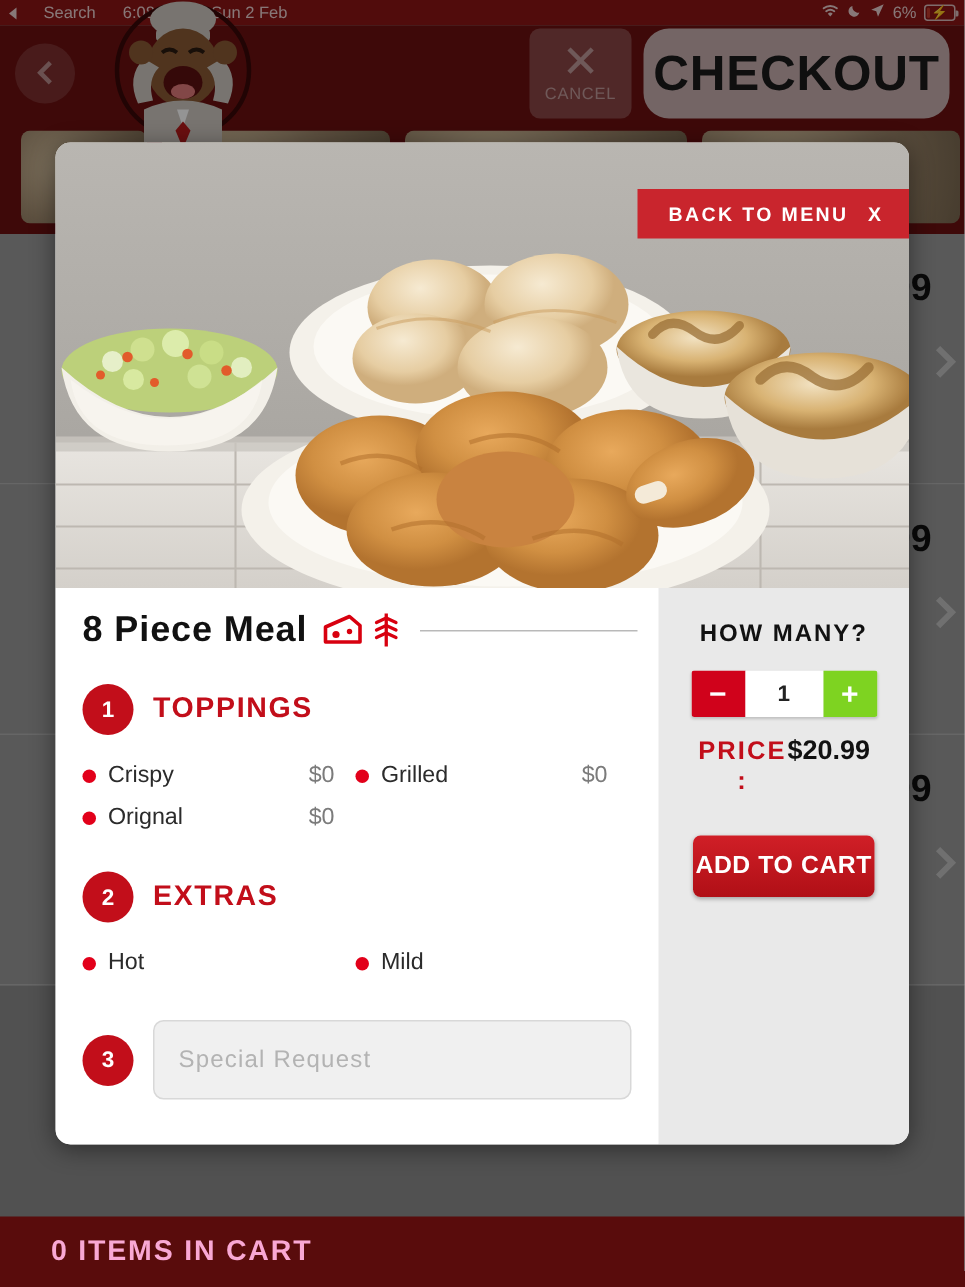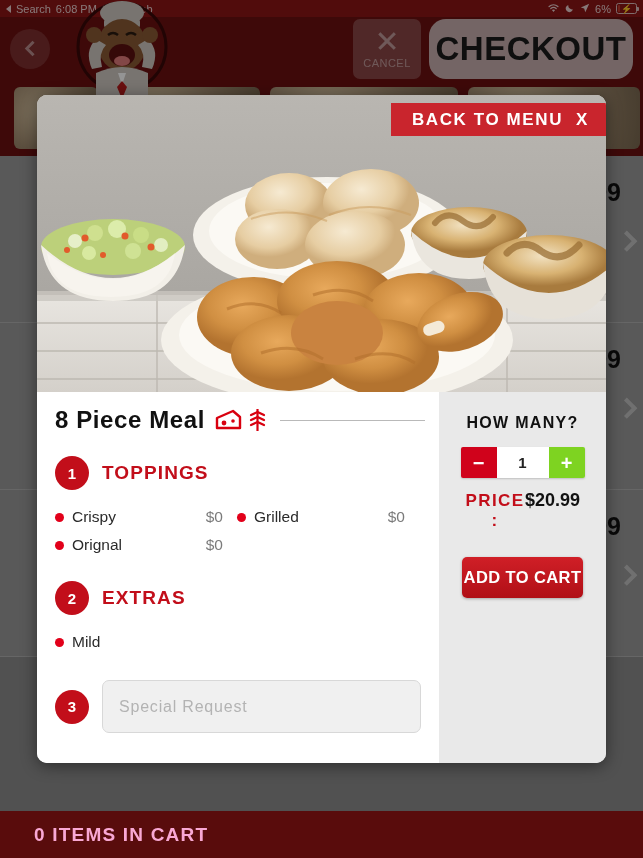--- a/index.html
+++ b/index.html
@@ -34,21 +34,21 @@
     position: relative;
     height: 17px;
     background: #8c1515;
     color: #e9cfcf;
     font-size: 11px;
     display: flex;
     align-items: center;
     padding: 0 6px;
     z-index: 3;
   }
-  .sb-left { display: flex; align-items: center; gap: 5px; }
+  .sb-left { display: flex; align-items: center; gap: 18px; }
   .sb-back-arrow {
     display: inline-block;
     width: 0; height: 0;
     border-top: 4px solid transparent;
     border-bottom: 4px solid transparent;
     border-right: 5px solid #e9cfcf;
   }
   .sb-right {
     margin-left: auto;
     display: flex; align-items: center; gap: 5px;
@@ -245,26 +245,26 @@
     position: relative;
     height: 297px;
     flex: none;
     overflow: hidden;
     background: #b6b2ad;
   }
   .hero-photo { position: absolute; inset: 0; }
 
   .back-to-menu {
     position: absolute;
-    right: 0; top: 8px;
+    right: 0; top: 31px;
     height: 33px;
     padding: 0 17px 0 21px;
     background: #c9252d;
     color: #fff;
-    font-size: 17px;
+    font-size: 13px;
     font-weight: bold;
     letter-spacing: 1.6px;
     display: flex;
     align-items: center;
     gap: 13px;
     z-index: 5;
   }
 
   .modal-body {
     flex: 1;
@@ -734,20 +734,25 @@
           <div class="opt"></div>
         </div>
 
         <div class="section-head">
           <span class="step-badge">2</span>
           <span class="section-title">EXTRAS</span>
         </div>
         <div class="opt-grid">
           <div class="opt">
             <span class="opt-dot"></span>
+            <span class="opt-name">Hot</span>
+            <span class="opt-price"></span>
+          </div>
+          <div class="opt">
+            <span class="opt-dot"></span>
             <span class="opt-name">Mild</span>
             <span class="opt-price"></span>
           </div>
         </div>
 
         <div class="request-row">
           <span class="step-badge">3</span>
           <input class="request-input" type="text" placeholder="Special Request" style="">
         </div>
       </div>

